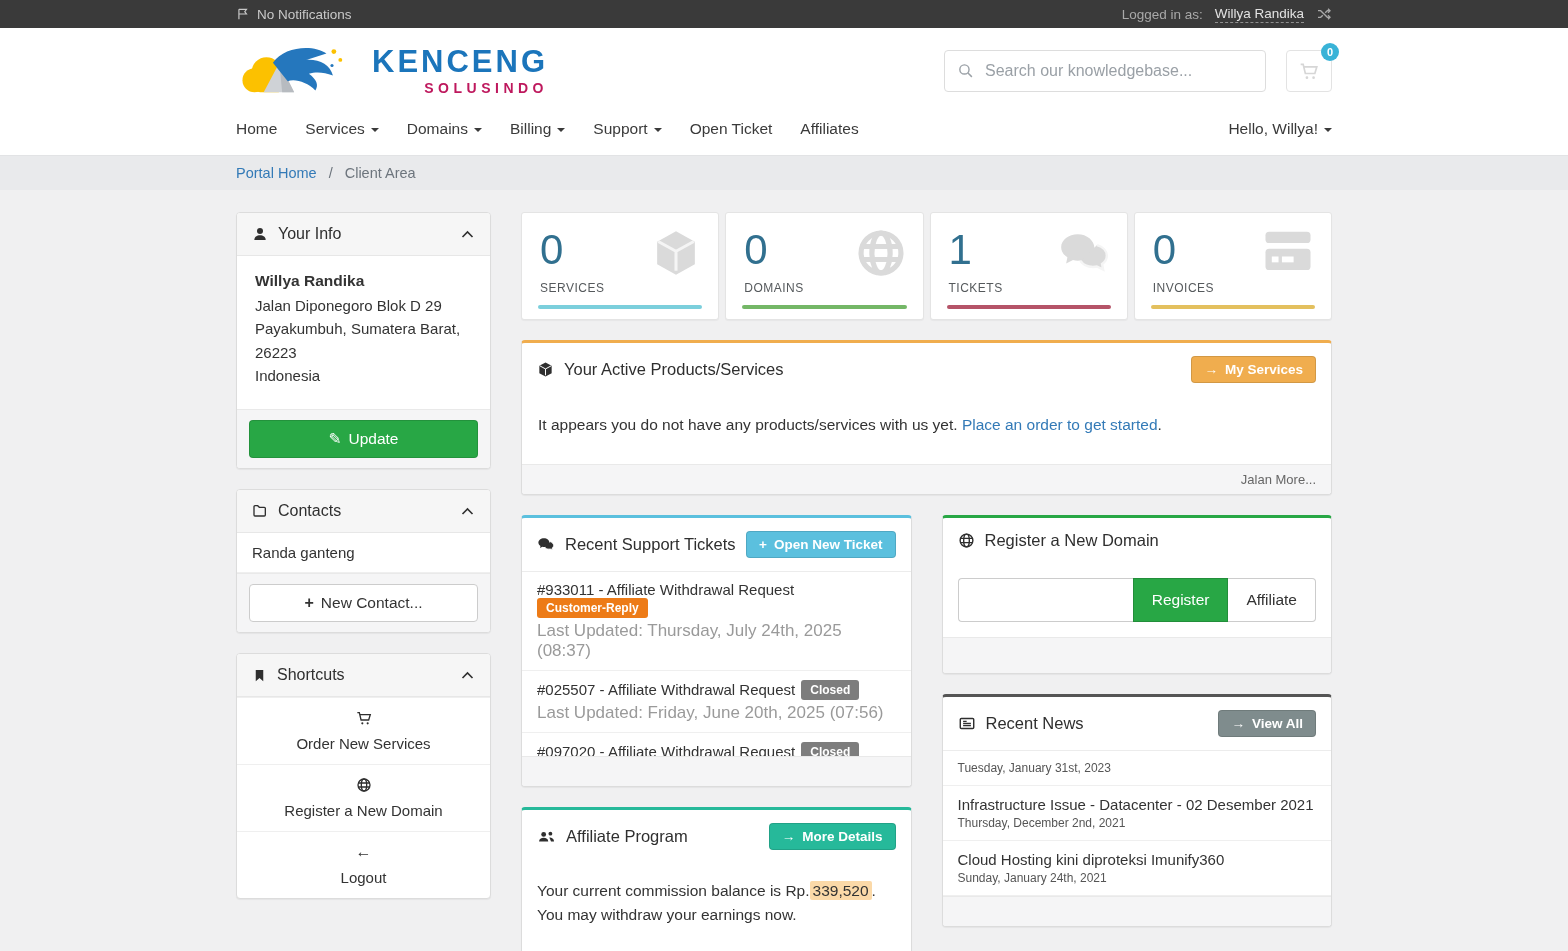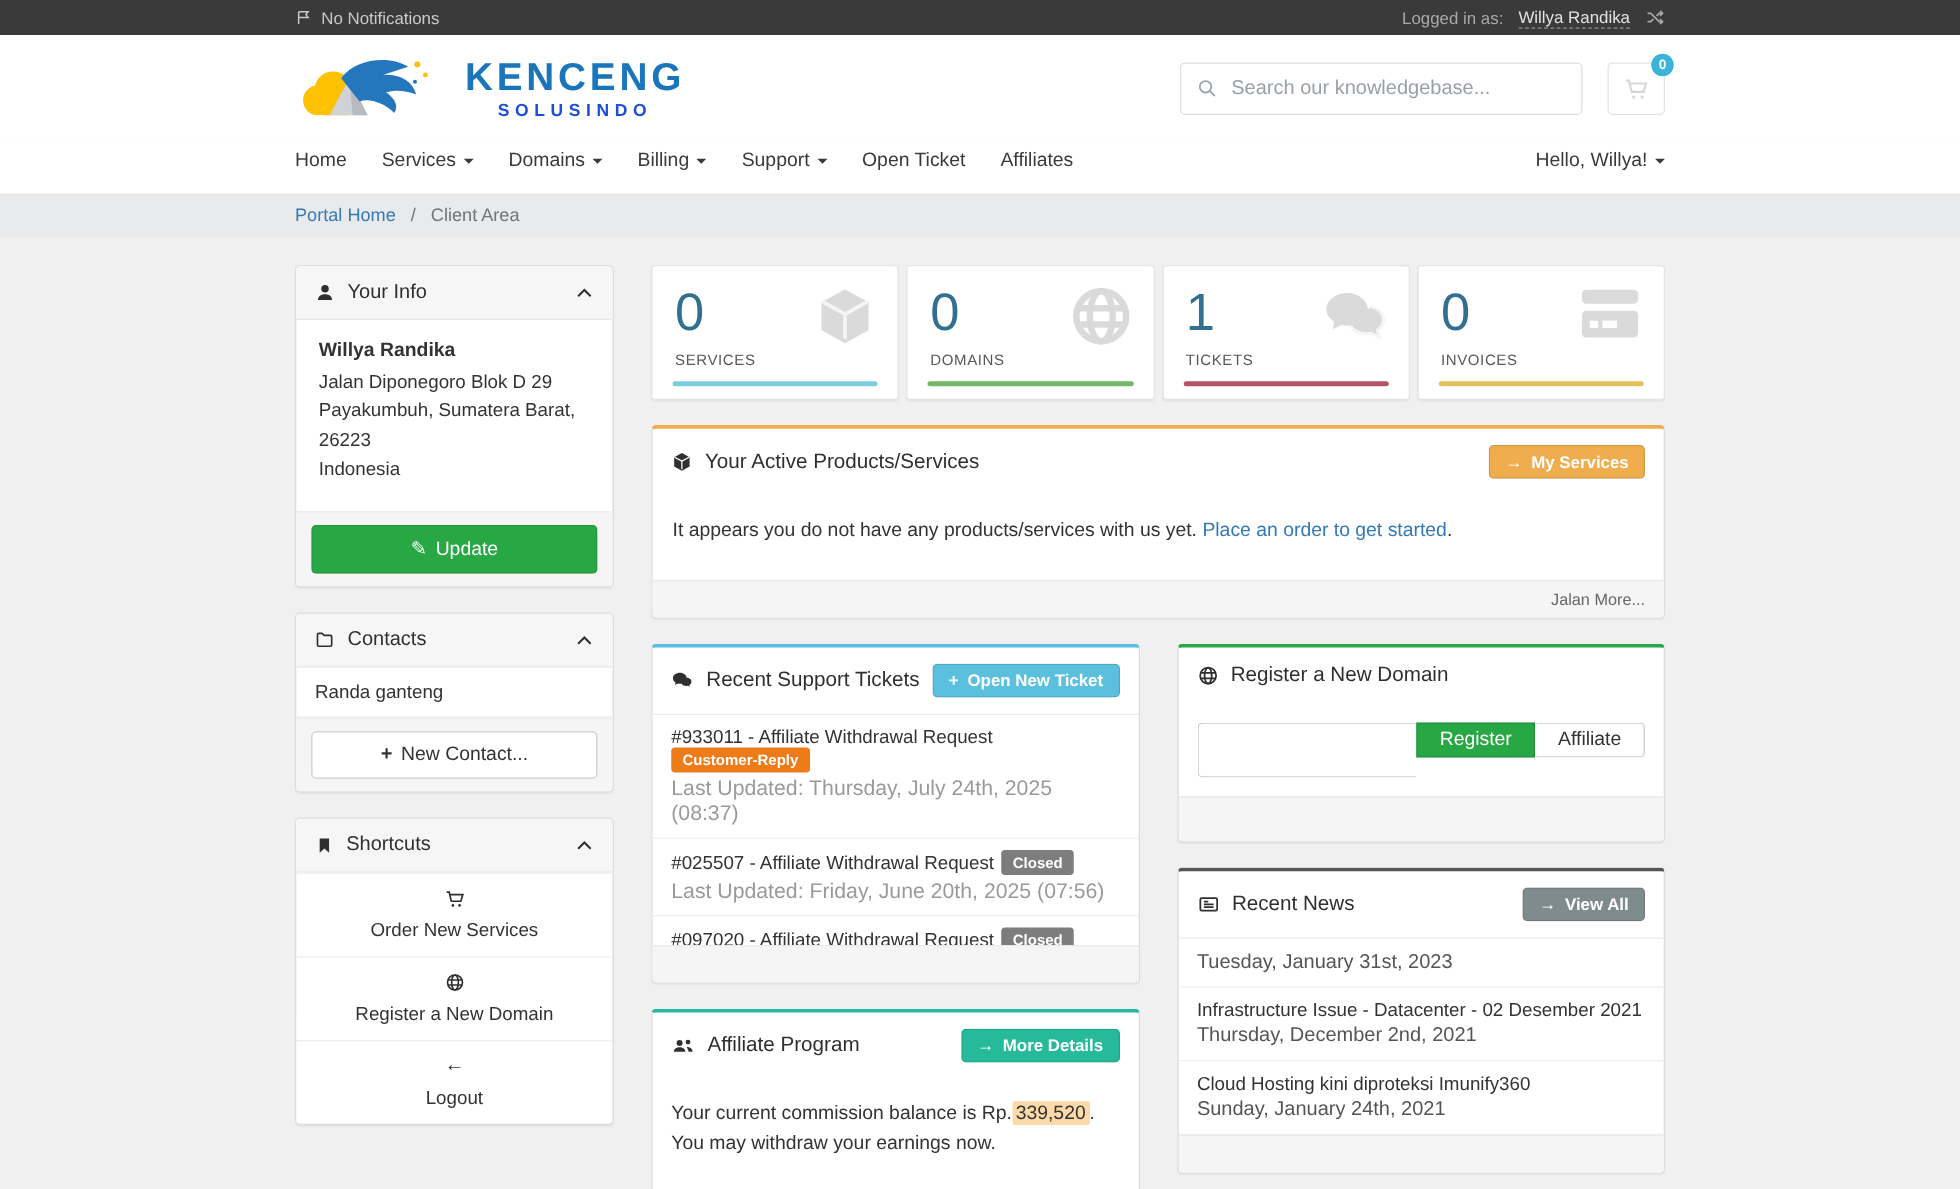--- a/index.html
+++ b/index.html
@@ -17,21 +17,21 @@
   .topbar-left, .topbar-right { display: flex; align-items: center; gap: 7px; }
   .topbar-right { gap: 12px; }
   .topbar .user-link { color: #e2e2e2; border-bottom: 1px dashed #8f8f8f; padding-bottom: 1px; cursor: pointer; }
   .topbar .muted { color: #a9a9a9; }
 
   
   .site-header { background: #fff; padding: 15px 0 12px; }
   .site-header .container { display: flex; justify-content: space-between; align-items: center; }
   .brand { display: flex; align-items: center; gap: 16px; cursor: pointer; }
   .brand-primary { color: #1b75bb; font-size: 31px; font-weight: bold; letter-spacing: 3px; line-height: 1; }
-  .brand-secondary { color: #1d4ed8; font-size: 14px; font-weight: bold; letter-spacing: 4.5px; text-align: center; margin-top: 3px; }
+  .brand-secondary { color: #be185d; font-size: 14px; font-weight: bold; letter-spacing: 4.5px; text-align: right; margin-top: 3px; }
   .header-right { display: flex; align-items: center; gap: 20px; }
   .search-wrap { position: relative; }
   .search-wrap svg { position: absolute; left: 13px; top: 12px; }
   .search-input {
     width: 322px; height: 42px; border: 1px solid #ddd; border-radius: 4px;
     padding: 0 12px 0 40px; font-size: 16px; color: #555; outline: none;
     font-family: inherit;
   }
   .search-input::placeholder { color: #9aa0a6; }
   .cart-btn { position: relative; width: 46px; height: 42px; background: #fff; border: 1px solid #e3e3e3; border-radius: 4px; display: flex; align-items: center; justify-content: center; cursor: pointer; }
@@ -111,29 +111,29 @@
   .ticket-updated { font-size: 17px; color: #9a9a9a; margin-top: 3px; }
 
   
   .affiliate-body { padding: 16px 15px 30px; font-size: 15.5px; line-height: 1.55; }
   .hl { padding: 1px 3px; border-radius: 2px; }
 
   
   .domain-body { padding: 15px; }
   .domain-group { display: flex; }
   .domain-input { flex: 1; height: 44px; border: 1px solid #ccc; border-right: none; border-radius: 4px 0 0 4px; padding: 0 10px; font-size: 15px; outline: none; font-family: inherit; min-width: 0; }
-  .domain-btn { height: 28px; padding: 0 18px; font-size: 15.5px; border: 1px solid rgba(0,0,0,.15); cursor: pointer; font-family: inherit; }
+  .domain-btn { height: 44px; padding: 0 18px; font-size: 15.5px; border: 1px solid rgba(0,0,0,.15); cursor: pointer; font-family: inherit; }
   .domain-btn.register { color: #fff; border-radius: 0; }
   .domain-btn.transfer { background: #fff; color: #333; border-left: none; border-color: #ccc; border-radius: 0 4px 4px 0; }
   .domain-footer { height: 36px; }
 
   
   .news-item { padding: 10px 15px; border-bottom: 1px solid #efefef; cursor: pointer; }
   .news-title { font-size: 15px; color: #333; margin-bottom: 3px; }
-  .news-date { font-size: 16px; color: #555; }
+  .news-date { font-size: 12px; color: #555; }
 </style>
 </head>
 <body>
 
 <div class="topbar">
   <div class="container">
     <div class="topbar-left">
       <span style="display:flex">
         <svg width="14" height="14" viewBox="0 0 24 24" fill="none" stroke="#c9c9c9" stroke-width="2">
             <path d="M5 21V4"></path>

